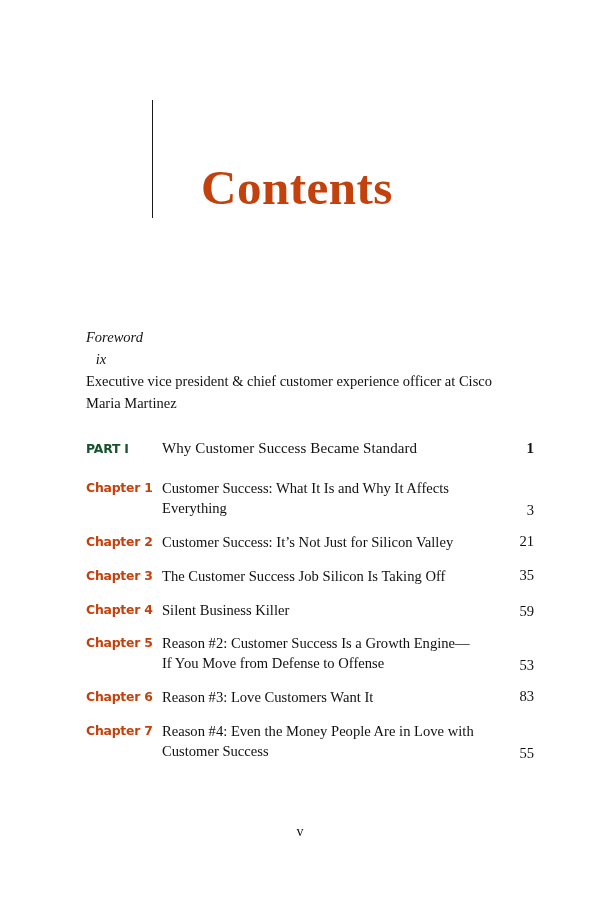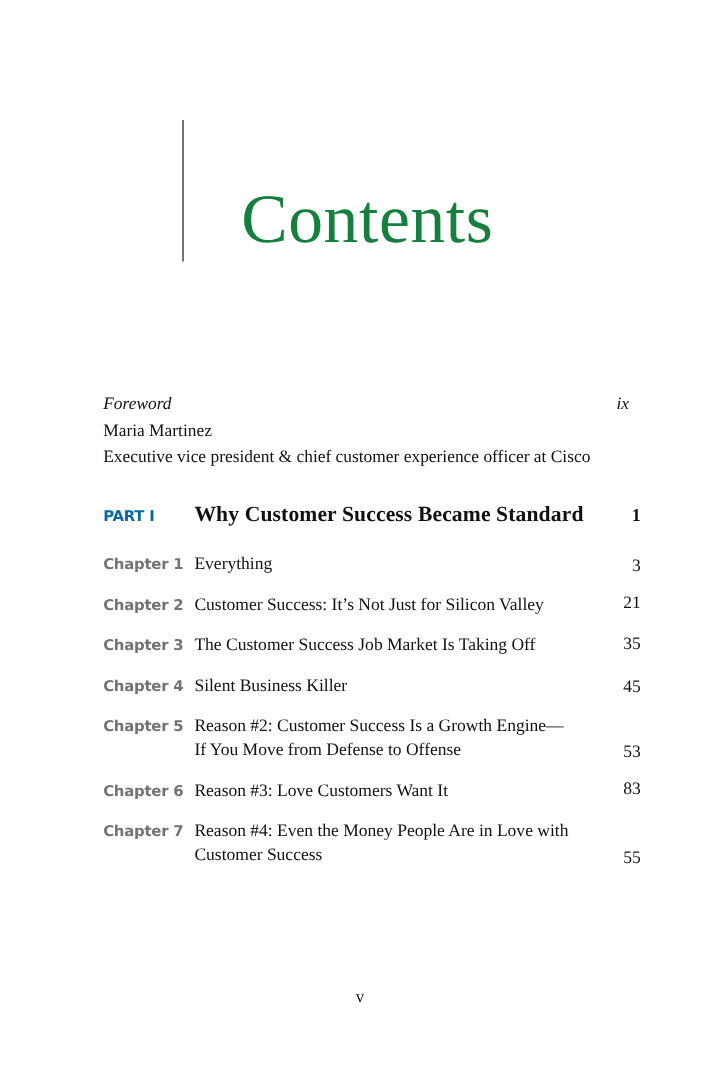--- a/index.html
+++ b/index.html
@@ -32,25 +32,25 @@
     align-items: stretch;
   }
   .title-rule {
     width: 1px;
     background: #1a1a1a;
     height: 118px;
     margin-right: 0;
   }
   .title-text {
     font-family: "Liberation Serif", serif;
-    font-size: 58px;
-    font-weight: 400;
+    font-size: 49px;
+    font-weight: 700;
     line-height: 1;
     letter-spacing: 0.5px;
-    color: #15803d;
+    color: #c2410c;
     padding-left: 48px;
     align-self: flex-end;
     padding-bottom: 6px;
     white-space: nowrap;
   }
 
   
   .toc {
     position: absolute;
     left: 86px;
@@ -59,20 +59,21 @@
   }
 
   .front-matter {
     margin-bottom: 26px;
   }
   .fm-row {
     display: flex;
     align-items: baseline;
     font-size: 14.5px;
     line-height: 1.52;
+    flex-direction: column;
   }
   .fm-title {
     font-style: italic;
     flex: 1 1 auto;
   }
   .fm-page {
     font-style: italic;
     flex: 0 0 auto;
     text-align: center;
     width: 30px;
@@ -86,26 +87,26 @@
     display: flex;
     align-items: baseline;
     margin-bottom: 22px;
   }
   .part-label {
     flex: 0 0 76px;
     font-family: "DejaVu Sans", sans-serif;
     font-weight: bold;
     font-size: 12.4px;
     letter-spacing: -0.2px;
-    color: #0369a1;
+    color: #14532d;
   }
   .part-title {
     flex: 1 1 auto;
-    font-weight: bold;
-    font-size: 18px;
+    font-weight: normal;
+    font-size: 15px;
     letter-spacing: 0.1px;
   }
   .part-page {
     flex: 0 0 auto;
     width: 30px;
     text-align: right;
     font-weight: bold;
     font-size: 15px;
   }
 
@@ -113,21 +114,21 @@
     display: flex;
     align-items: flex-start;
     margin-bottom: 14px;
   }
   .entry-label {
     flex: 0 0 76px;
     font-family: "DejaVu Sans", sans-serif;
     font-weight: bold;
     font-size: 12.4px;
     letter-spacing: -0.2px;
-    color: #737373;
+    color: #c2410c;
     padding-top: 1px;
   }
   .entry-body {
     flex: 1 1 auto;
     position: relative;
     padding-right: 6px;
   }
   .entry-title {
     font-size: 14.6px;
     line-height: 1.36;
@@ -164,58 +165,59 @@
     <div class="title-text">Contents</div>
   </div>
 
   <div class="toc">
 
     <div class="front-matter">
       <div class="fm-row">
         <div class="fm-title">Foreword</div>
         <div class="fm-page">ix</div>
       </div>
+      <div class="fm-sub">Executive vice president &amp; chief customer experience officer at Cisco</div>
       <div class="fm-sub">Maria Martinez</div>
-      <div class="fm-sub">Executive vice president &amp; chief customer experience officer at Cisco</div>
     </div>
 
     <div class="part-row">
       <div class="part-label">PART I</div>
       <div class="part-title">Why Customer Success Became Standard</div>
       <div class="part-page">1</div>
     </div>
 
     <div id="entries-container">
         <div class="entry">
           <div class="entry-label">Chapter 1</div>
           <div class="entry-body">
+            <div class="entry-title justify">Customer Success: What It Is and Why It Affects</div>
             <div class="entry-title">Everything</div>
           </div>
           <div class="entry-page bottom">3</div>
         </div>
         <div class="entry">
           <div class="entry-label">Chapter 2</div>
           <div class="entry-body">
             <div class="entry-title">Customer Success: It’s Not Just for Silicon Valley</div>
           </div>
           <div class="entry-page">21</div>
         </div>
         <div class="entry">
           <div class="entry-label">Chapter 3</div>
           <div class="entry-body">
-            <div class="entry-title">The Customer Success Job Market Is Taking Off</div>
+            <div class="entry-title">The Customer Success Job Silicon Is Taking Off</div>
           </div>
           <div class="entry-page">35</div>
         </div>
         <div class="entry">
           <div class="entry-label">Chapter 4</div>
           <div class="entry-body">
             <div class="entry-title">Silent Business Killer</div>
           </div>
-          <div class="entry-page bottom">45</div>
+          <div class="entry-page bottom">59</div>
         </div>
         <div class="entry">
           <div class="entry-label">Chapter 5</div>
           <div class="entry-body">
             <div class="entry-title justify">Reason #2: Customer Success Is a Growth Engine—</div>
             <div class="entry-title">If You Move from Defense to Offense</div>
           </div>
           <div class="entry-page bottom">53</div>
         </div>
         <div class="entry">

